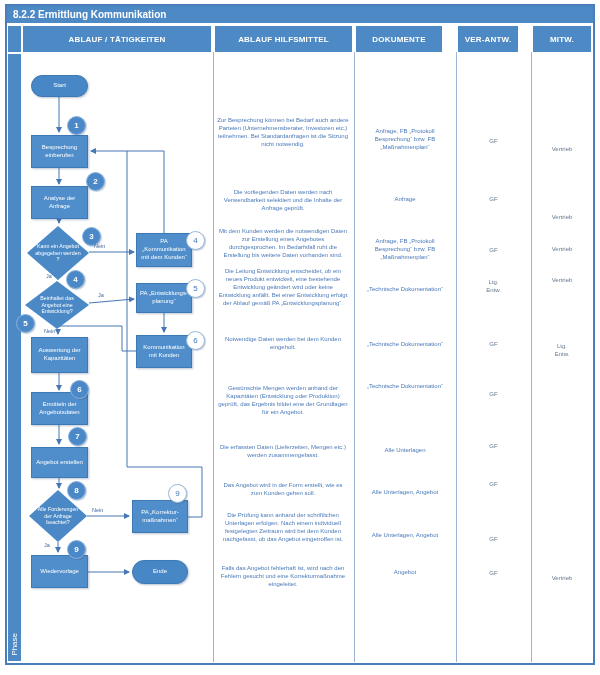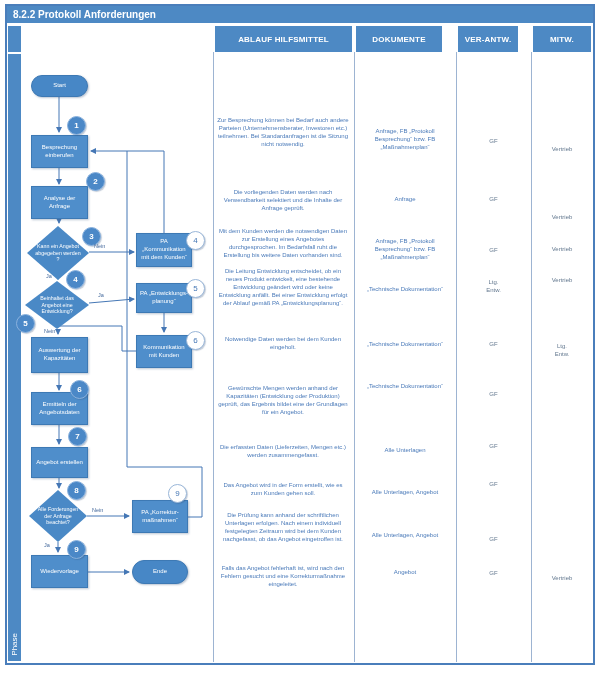--- a/index.html
+++ b/index.html
@@ -48,23 +48,24 @@
   .mitw { position:absolute; left:531px; width:62px; text-align:center; color:#63788f;
     font-size:6px; line-height:1.3; white-space:pre-line; }
 </style>
 </head>
 <body>
 
 <div id="page">
 
   <div class="border-frame"></div>
 
-  <div class="title-bar">8.2.2 Protokoll Anforderungen</div>
+  <div class="title-bar">8.2.2 Ermittlung Kommunikation</div>
 
   <div class="hcell" style="left:8px;width:13px;"></div>
+  <div class="hcell" style="left:23px;width:188px;">ABLAUF / TÄTIGKEITEN</div>
   <div class="hcell" style="left:215px;width:137px;">ABLAUF HILFSMITTEL</div>
   <div class="hcell" style="left:356px;width:86px;">DOKUMENTE</div>
   <div class="hcell" style="left:458px;width:60px;">VER-ANTW.</div>
   <div class="hcell" style="left:533px;width:58px;">MITW.</div>
 
   <div class="phase-strip">
     <span class="phase-text">Phase</span>
   </div>
 
   <div class="vdiv" style="left:213px;"></div>

